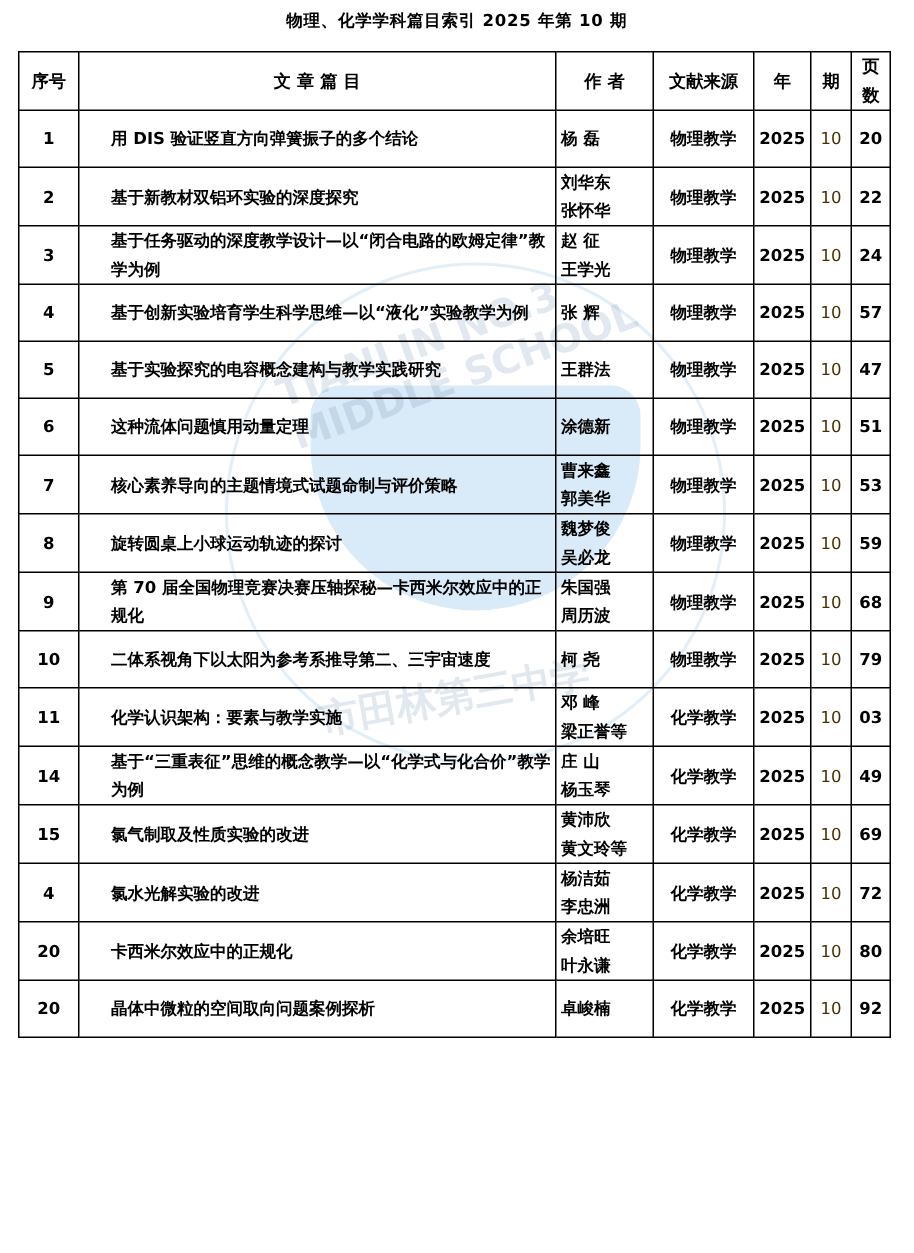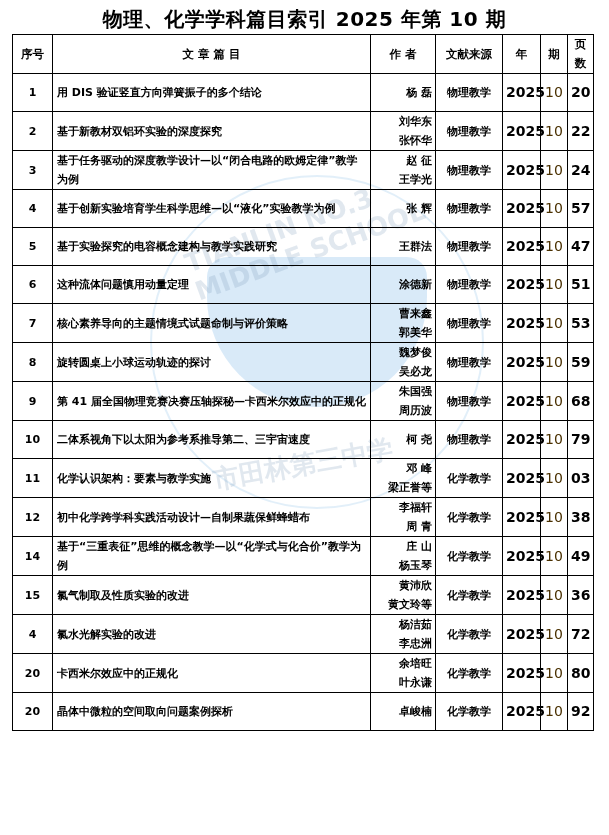--- a/index.html
+++ b/index.html
@@ -1,36 +1,36 @@
 <!DOCTYPE html>
 <html><head>
 <meta charset="utf-8">
 <style>
   html, body { margin: 0; padding: 0; background: #ffffff; }
   body { width: 609px; height: 835px; position: relative; overflow: hidden;
          font-family: "DejaVu Sans", "Liberation Sans", sans-serif; color: #000; }
   .title { position: absolute; top: 6px; left: 0; width: 609px; text-align: center;
-           font-size: 20px; font-weight: bold; letter-spacing: 0.5px; }
+           font-size: 11px; font-weight: bold; letter-spacing: 0.5px; }
   .watermark { position: absolute; left: 150px; top: 175px; width: 330px; height: 330px;
                border-radius: 50%; border: 2px solid rgba(140,190,230,0.25);
                z-index: 0; pointer-events: none; }
   .watermark .inner { position: absolute; left: 55px; top: 80px; width: 220px; height: 150px;
                background: rgba(120,180,230,0.28); border-radius: 20px 20px 110px 110px; }
   .watermark .ring-text { position: absolute; font-size: 26px; color: rgba(120,150,180,0.22);
                font-weight: bold; font-family: "DejaVu Sans", sans-serif; }
   table { position: absolute; top: 34px; left: 12px; border-collapse: collapse;
           width: 581px; table-layout: fixed; z-index: 1; }
   th, td { border: 1px solid #000; font-size: 11px; line-height: 19px; padding: 0 3px;
            background: transparent; }
   th { height: 21px; font-weight: bold; text-align: center; font-size: 11.5px; }
   td { height: 37px; font-weight: bold; }
   td.c { text-align: center; }
-  td.t { text-align: left; padding-left: 4px; }
-  td.a { text-align: right; white-space: pre-line; }
-  td.y, td.p, td.pg { text-align: center; font-size: 14px; }
+  td.t { text-align: left; padding-left: 21px; }
+  td.a { text-align: left; white-space: pre-line; }
+  td.y, td.p, td.pg { text-align: center; font-size: 11px; }
   td.p { color: #4a3000; font-weight: normal; }
 </style>
 </head>
 <body>
 
 <div class="title">物理、化学学科篇目索引 2025 年第 10 期</div>
 
 <div class="watermark">
   <div class="inner"></div>
   <div class="ring-text" style="left:30px; top:20px; transform: rotate(-20deg);">TIANLIN NO.3 MIDDLE SCHOOL</div>
@@ -130,21 +130,21 @@
         <td class="t">旋转圆桌上小球运动轨迹的探讨</td>
         <td class="a">魏梦俊
 吴必龙</td>
         <td class="c">物理教学</td>
         <td class="y">2025</td>
         <td class="p">10</td>
         <td class="pg">59</td>
       </tr>
       <tr>
         <td class="c">9</td>
-        <td class="t">第 41 届全国物理竞赛决赛压轴探秘—卡西米尔效应中的正规化</td>
+        <td class="t">第 70 届全国物理竞赛决赛压轴探秘—卡西米尔效应中的正规化</td>
         <td class="a">朱国强
 周历波</td>
         <td class="c">物理教学</td>
         <td class="y">2025</td>
         <td class="p">10</td>
         <td class="pg">68</td>
       </tr>
       <tr>
         <td class="c">10</td>
         <td class="t">二体系视角下以太阳为参考系推导第二、三宇宙速度</td>
@@ -158,48 +158,38 @@
         <td class="c">11</td>
         <td class="t">化学认识架构：要素与教学实施</td>
         <td class="a">邓 峰
 梁正誉等</td>
         <td class="c">化学教学</td>
         <td class="y">2025</td>
         <td class="p">10</td>
         <td class="pg">03</td>
       </tr>
       <tr>
-        <td class="c">12</td>
-        <td class="t">初中化学跨学科实践活动设计—自制果蔬保鲜蜂蜡布</td>
-        <td class="a">李福轩
-周 青</td>
-        <td class="c">化学教学</td>
-        <td class="y">2025</td>
-        <td class="p">10</td>
-        <td class="pg">38</td>
-      </tr>
-      <tr>
         <td class="c">14</td>
         <td class="t">基于“三重表征”思维的概念教学—以“化学式与化合价”教学为例</td>
         <td class="a">庄 山
 杨玉琴</td>
         <td class="c">化学教学</td>
         <td class="y">2025</td>
         <td class="p">10</td>
         <td class="pg">49</td>
       </tr>
       <tr>
         <td class="c">15</td>
         <td class="t">氯气制取及性质实验的改进</td>
         <td class="a">黄沛欣
 黄文玲等</td>
         <td class="c">化学教学</td>
         <td class="y">2025</td>
         <td class="p">10</td>
-        <td class="pg">36</td>
+        <td class="pg">69</td>
       </tr>
       <tr>
         <td class="c">4</td>
         <td class="t">氯水光解实验的改进</td>
         <td class="a">杨洁茹
 李忠洲</td>
         <td class="c">化学教学</td>
         <td class="y">2025</td>
         <td class="p">10</td>
         <td class="pg">72</td>

